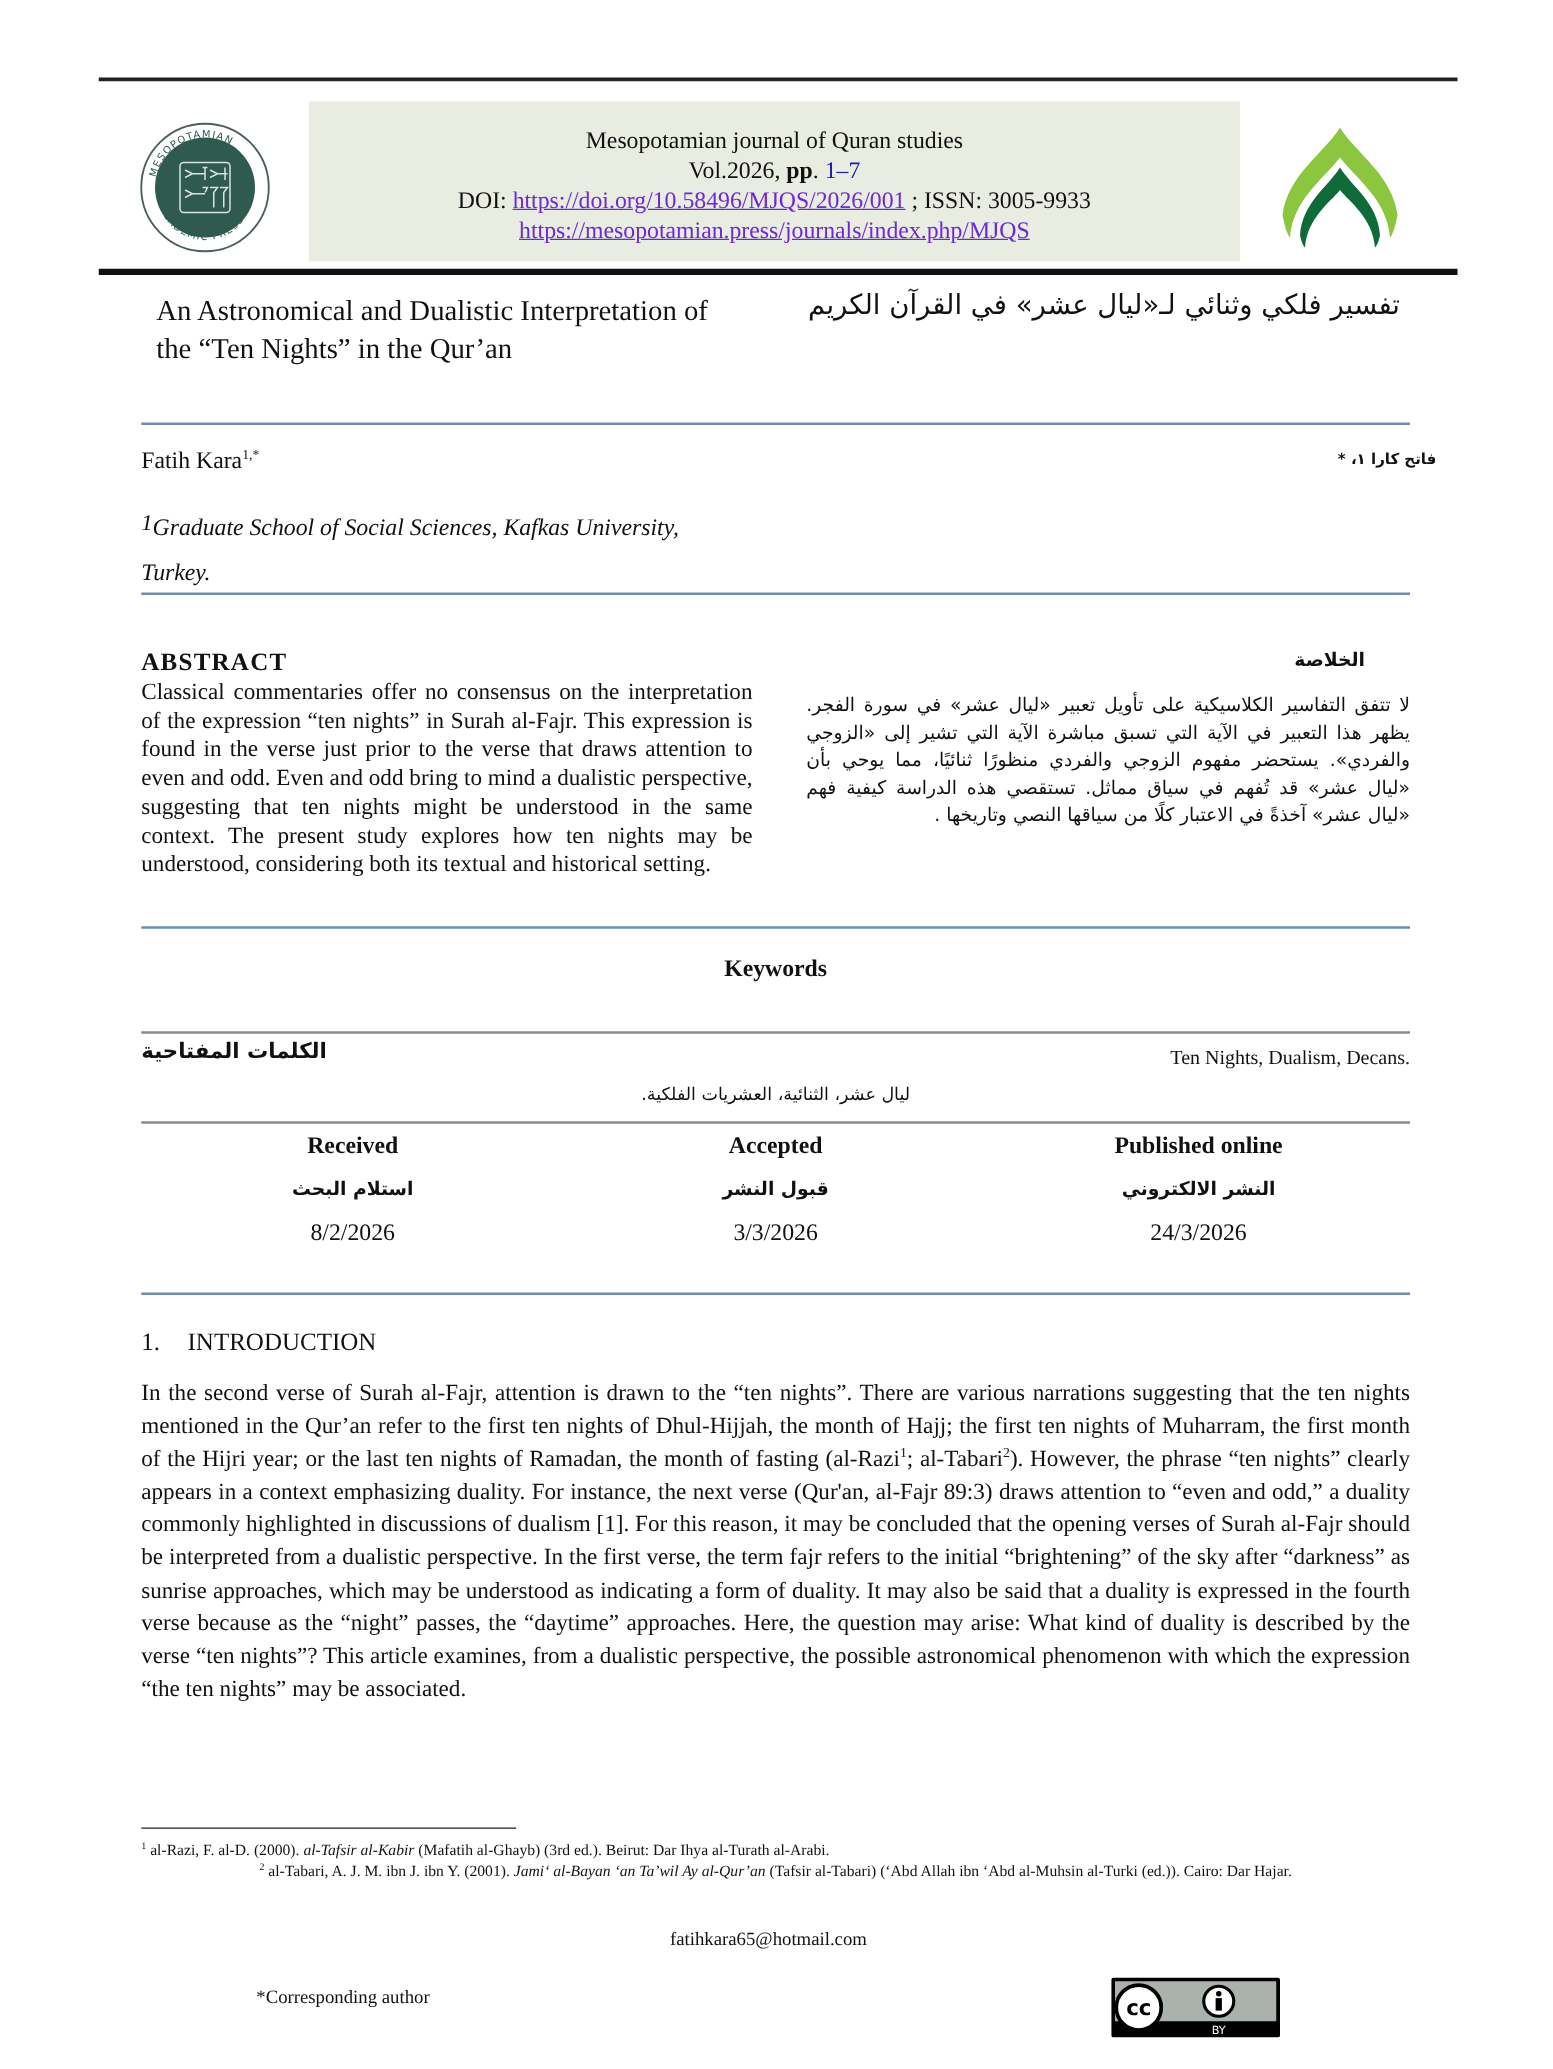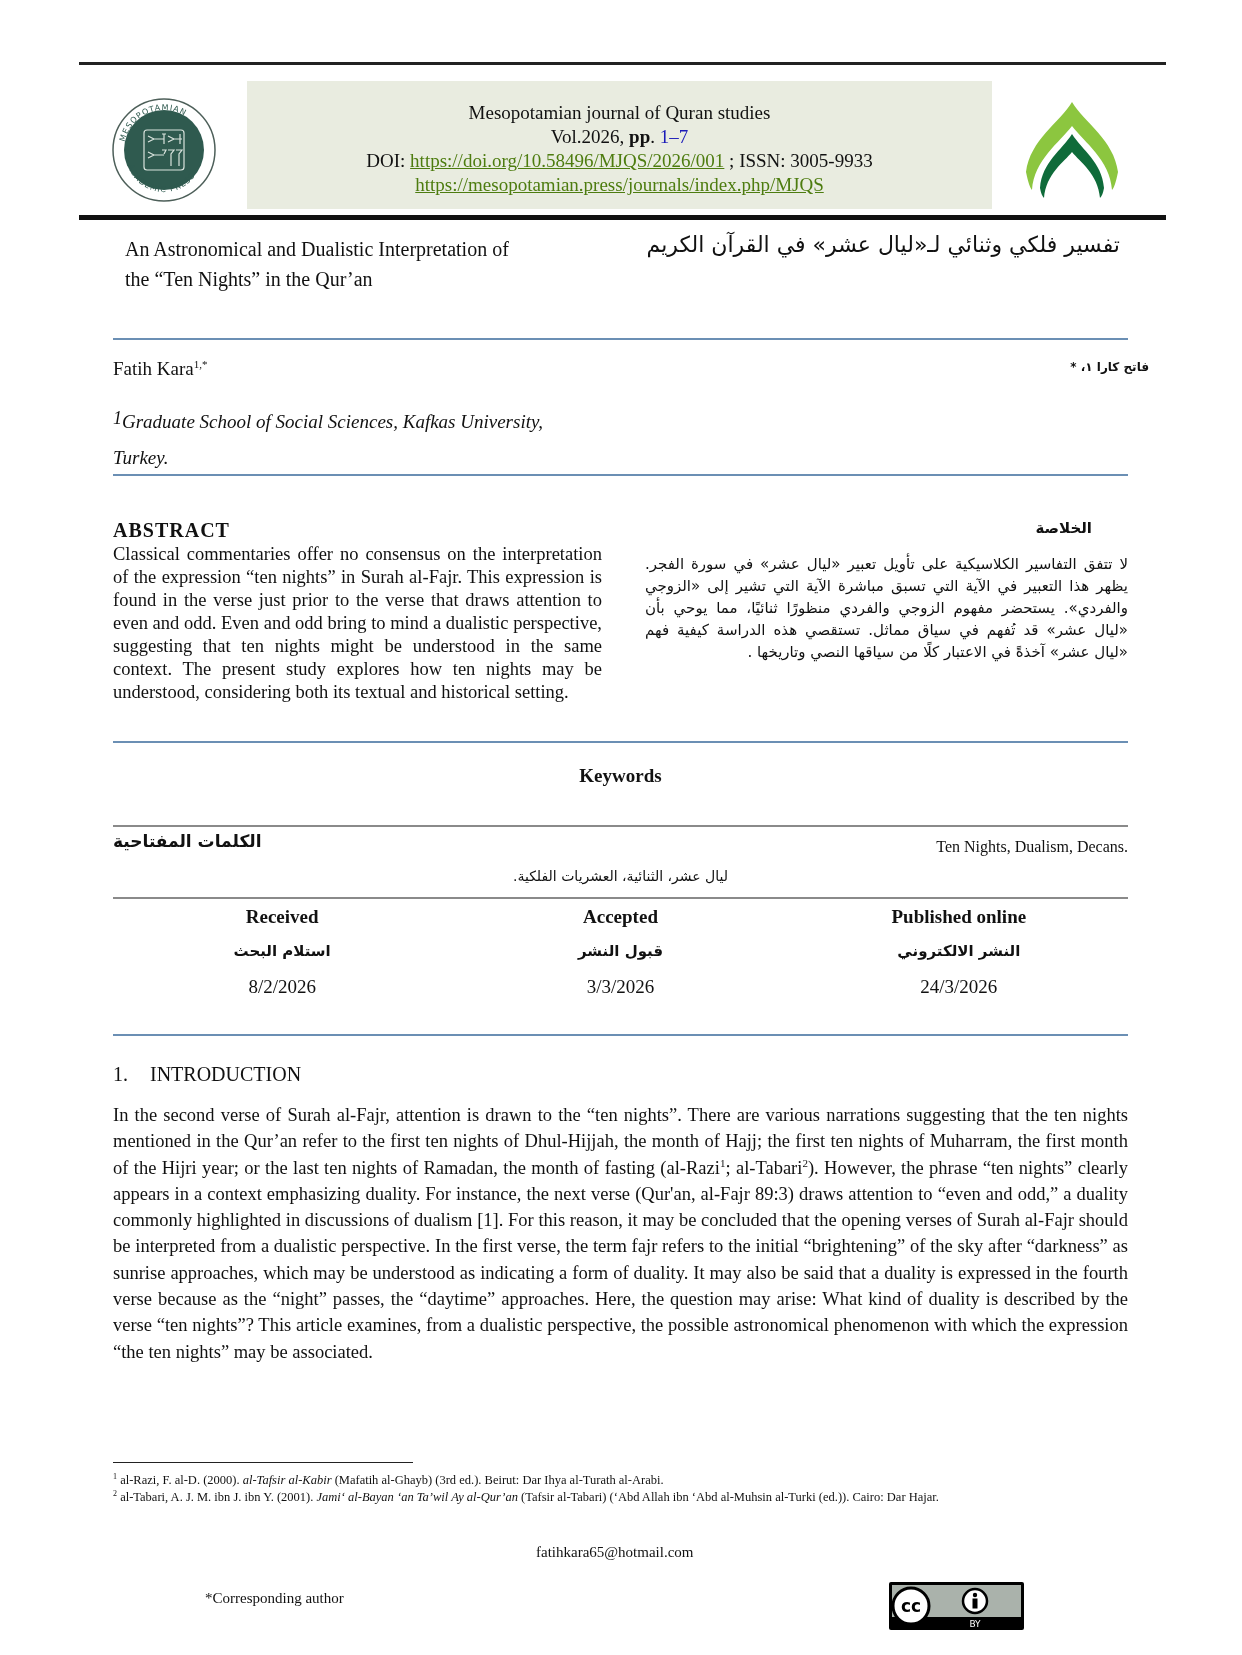--- a/index.html
+++ b/index.html
@@ -1,25 +1,25 @@
 <!DOCTYPE html>
 <html><head>
 <meta charset="utf-8">
 <style>
   html,body{margin:0;padding:0;background:#fff;}
   body{width:1242px;height:1655px;position:relative;overflow:hidden;font-family:"Liberation Serif","DejaVu Serif",serif;color:#111;}
   .abs{position:absolute;}
   .rule-top{left:79px;top:62px;width:1087px;height:3px;background:#222;}
   .rule-head{left:79px;top:215px;width:1087px;height:5px;background:#111;}
   .head-box{left:247px;top:81px;width:745px;height:128px;background:#e9ece0;text-align:center;font-size:19px;line-height:24px;padding-top:20px;box-sizing:border-box;}
-  .head-box a{color:#4d7c0f;text-decoration:underline;}
+  .head-box a{color:#6d28d9;text-decoration:underline;}
   .head-box .pp{color:#1a1ab8;}
   .logo-left{left:110px;top:96px;width:108px;height:108px;}
   .logo-right{left:1020px;top:100px;width:104px;height:100px;}
-  .title-en{left:125px;top:234px;width:480px;font-size:20px;line-height:30px;}
+  .title-en{left:125px;top:234px;width:480px;font-size:23px;line-height:30px;}
   .title-ar{left:640px;top:230px;width:480px;font-size:22px;line-height:30px;direction:rtl;text-align:left;font-family:"DejaVu Sans",sans-serif;}
   .title-ar span{display:block;text-align:right;}
   .blue-rule{height:2px;background:#6b8fb4;}
   .author{left:113px;top:358px;font-size:19px;}
   .author sup{font-size:11px;}
   .author-ar{left:1010px;top:360px;font-size:12px;font-weight:bold;direction:rtl;font-family:"DejaVu Sans",sans-serif;width:107px;text-align:right;margin-left:32px;}
   .affil{left:113px;top:400px;width:500px;font-size:19px;font-style:italic;line-height:36px;}
   .affil sup{font-size:18px;vertical-align:4px;}
   .abs-h{left:113px;top:519px;font-size:20px;font-weight:bold;letter-spacing:1px;}
   .abs-text{left:113px;top:543px;width:489px;font-size:18.5px;line-height:23px;text-align:justify;}
@@ -133,21 +133,21 @@
   </div>
 </div>
 
 <div class="abs blue-rule" style="left:113px;top:1034px;width:1015px;"></div>
 
 <div class="abs intro-h"><span class="num">1.</span><span>INTRODUCTION</span></div>
 <div class="abs intro-p"><span>In the second verse of Surah al-Fajr, attention is drawn to the “ten nights”. There are various narrations suggesting that the ten nights mentioned in the Qur’an refer to the first ten nights of Dhul-Hijjah, the month of Hajj; the first ten nights of Muharram, the first month of the Hijri year; or the last ten nights of Ramadan, the month of fasting (al-Razi</span><sup>1</sup><span>; al-Tabari</span><sup>2</sup><span>). However, the phrase “ten nights” clearly appears in a context emphasizing duality. For instance, the next verse (Qur'an, al-Fajr 89:3) draws attention to “even and odd,” a duality commonly highlighted in discussions of dualism [1]. For this reason, it may be concluded that the opening verses of Surah al-Fajr should be interpreted from a dualistic perspective. In the first verse, the term fajr refers to the initial “brightening” of the sky after “darkness” as sunrise approaches, which may be understood as indicating a form of duality. It may also be said that a duality is expressed in the fourth verse because as the “night” passes, the “daytime” approaches. Here, the question may arise: What kind of duality is described by the verse “ten nights”? This article examines, from a dualistic perspective, the possible astronomical phenomenon with which the expression “the ten nights” may be associated.</span></div>
 
 <div class="abs fn-rule"></div>
 <div class="abs fn" style="top:1469px;"><sup>1</sup> <span>al-Razi, F. al-D. (2000). </span><i>al-Tafsir al-Kabir</i><span> (Mafatih al-Ghayb) (3rd ed.). Beirut: Dar Ihya al-Turath al-Arabi.</span></div>
-<div class="abs fn" style="top:1486px;"><sup>2</sup> <span>al-Tabari, A. J. M. ibn J. ibn Y. (2001). </span><i>Jami‘ al-Bayan ‘an Ta’wil Ay al-Qur’an</i><span> (Tafsir al-Tabari) (‘Abd Allah ibn ‘Abd al-Muhsin al-Turki (ed.)). Cairo: Dar Hajar.</span></div>
+<div class="abs fn" style="top:1486px;text-align:center;"><sup>2</sup> <span>al-Tabari, A. J. M. ibn J. ibn Y. (2001). </span><i>Jami‘ al-Bayan ‘an Ta’wil Ay al-Qur’an</i><span> (Tafsir al-Tabari) (‘Abd Allah ibn ‘Abd al-Muhsin al-Turki (ed.)). Cairo: Dar Hajar.</span></div>
 
 <div class="abs foot-corr">*Corresponding author</div>
 <div class="abs foot-mail">fatihkara65@hotmail.com</div>
 
 <svg class="abs cc" viewBox="0 0 135 48">
   <rect x="0" y="0" width="135" height="48" rx="2" fill="#000"></rect>
   <rect x="3" y="3" width="129" height="32" fill="#aab2ab"></rect>
   <circle cx="22" cy="24" r="18" fill="#fff" stroke="#000" stroke-width="3"></circle>
   <text x="22" y="30" text-anchor="middle" font-size="17" font-weight="bold" font-family="DejaVu Sans, sans-serif" fill="#000">cc</text>
   <circle cx="86" cy="19" r="12" fill="#fff" stroke="#000" stroke-width="2.5"></circle>

